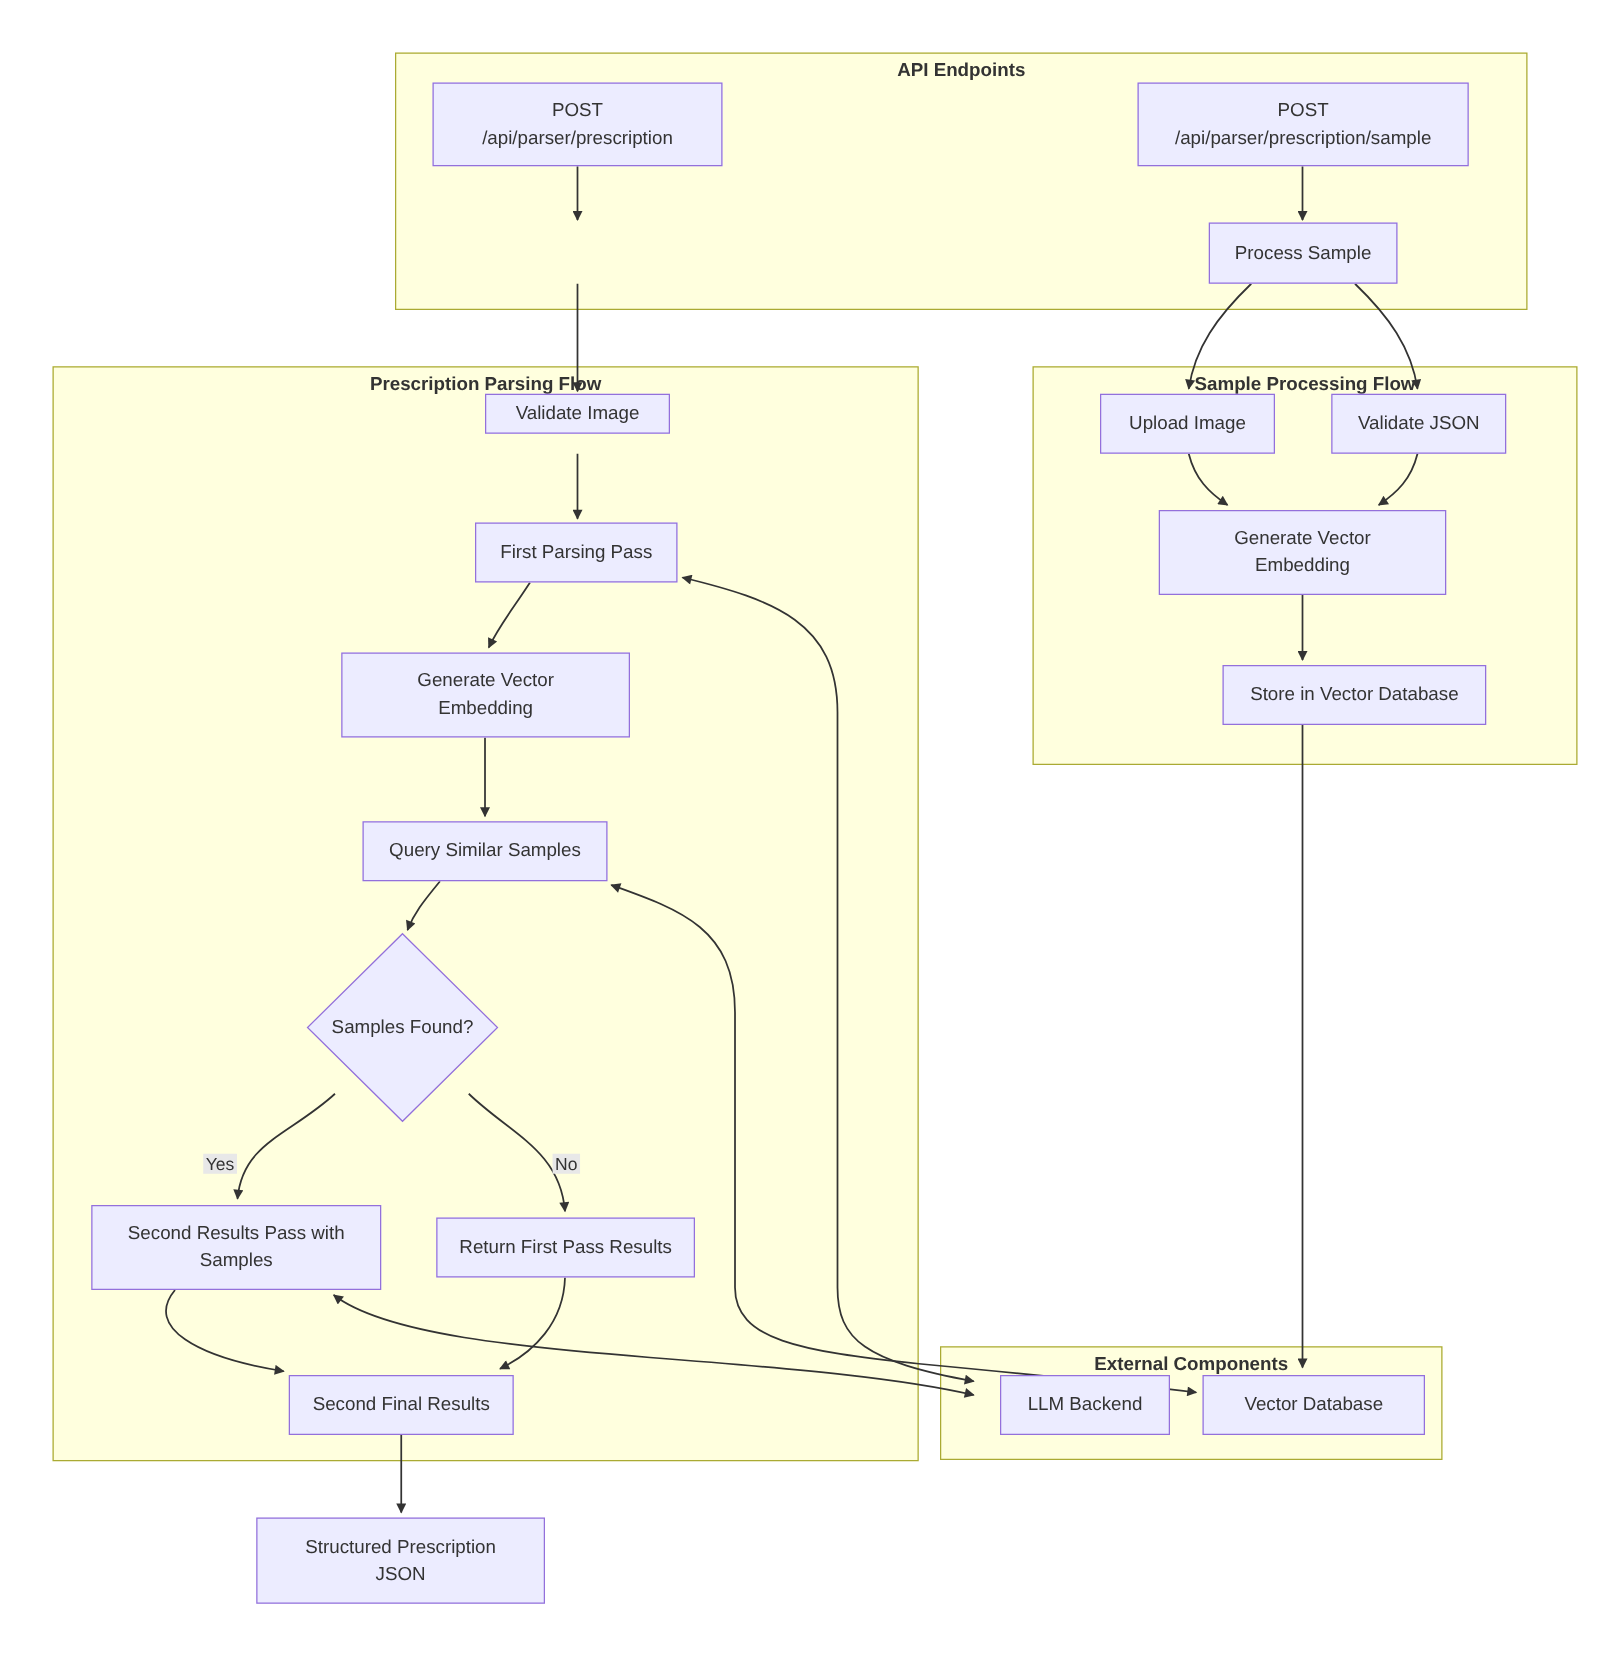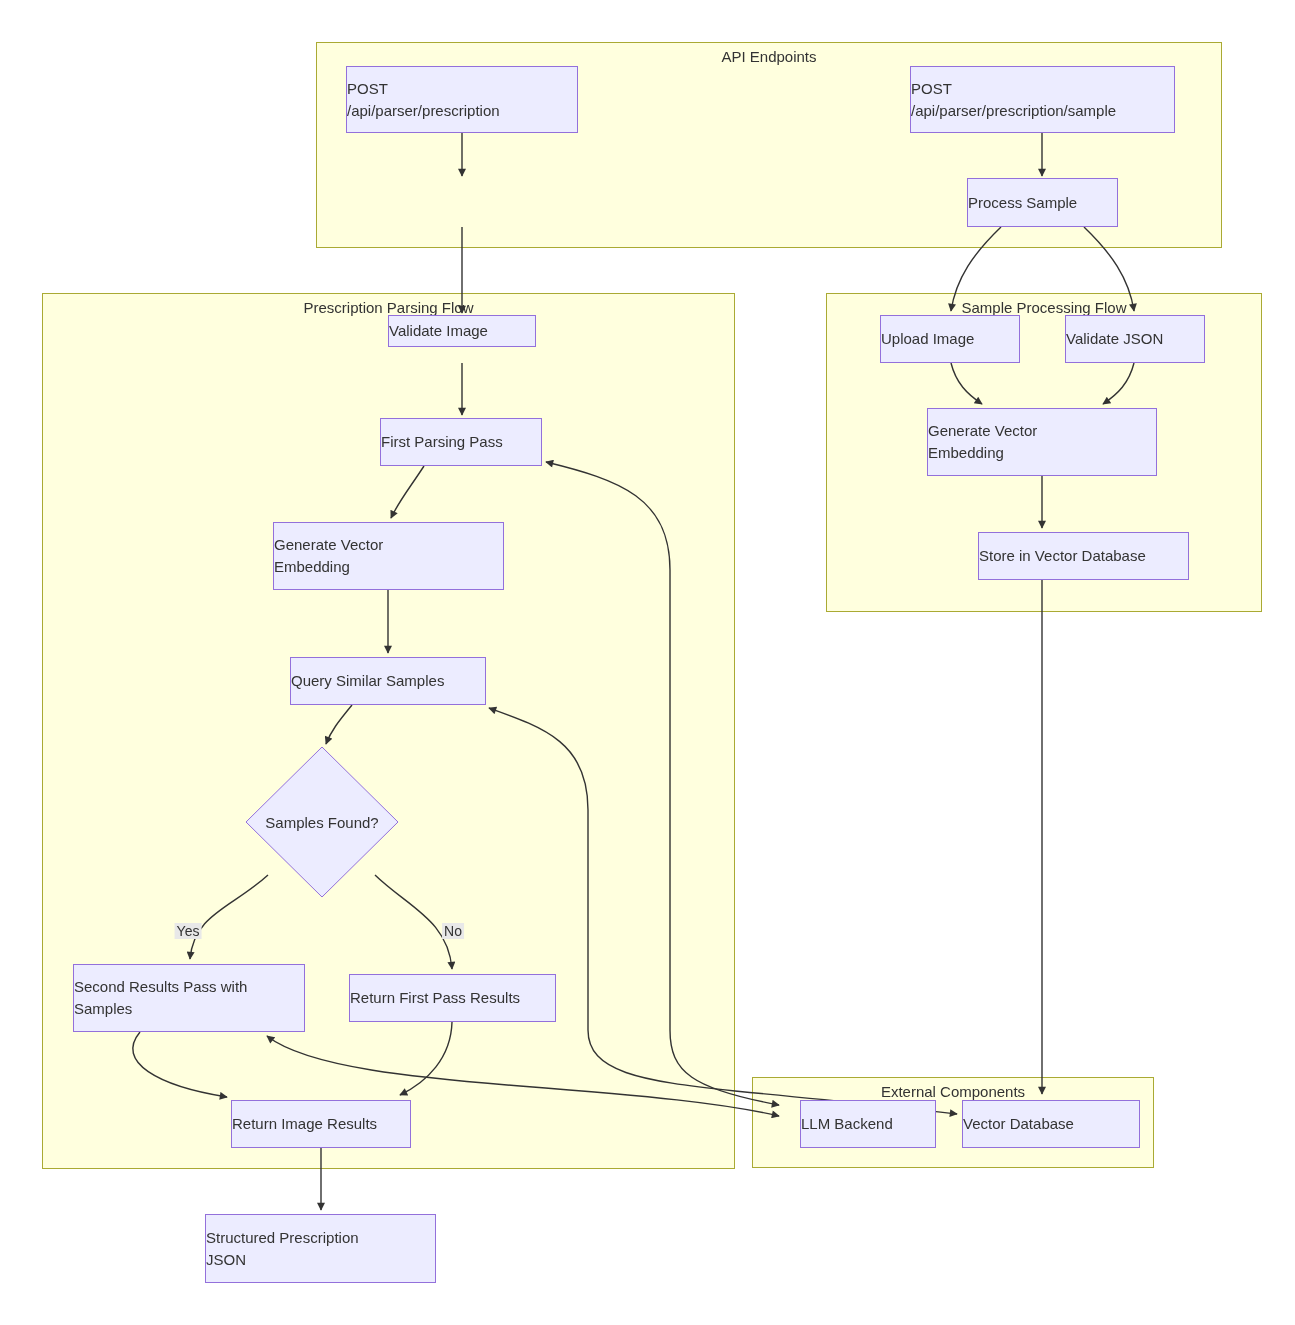--- a/index.html
+++ b/index.html
@@ -16,31 +16,31 @@
     position: absolute;
     background: var(--subgraph_fill, #FFFFDE);
     border: 1px solid var(--subgraph_border, #AAAA33);
     box-sizing: border-box;
   }
   .sg-title {
     position: absolute;
     top: 5px; left: 0; right: 0;
     text-align: center;
     font-size: 15px;
-    font-weight: 400;
+    font-weight: 700;
     color: var(--text, #333333);
   }
   .node {
     position: absolute;
     background: var(--node_fill, #ECECFF);
     border: 1px solid var(--node_border, #9370DB);
     box-sizing: border-box;
     display: flex;
     flex-direction: column;
-    align-items: flex-start;
+    align-items: center;
     justify-content: center;
     text-align: center;
     font-size: 15px;
     line-height: 22px;
     color: var(--text, #333333);
     z-index: 3;
   }
   .diamond-label {
     position: absolute;
     transform: translate(-50%, -50%);
@@ -170,21 +170,21 @@
   <div class="node" style="left:73px;top:964px;width:232px;height:68px">
     <span>Second Results Pass with</span>
     <span>Samples</span>
   </div>
 
   <div class="node" style="left:349px;top:974px;width:207px;height:48px">
     <span>Return First Pass Results</span>
   </div>
 
   <div class="node" style="left:231px;top:1100px;width:180px;height:48px">
-    <span>Return Image Results</span>
+    <span>Second Final Results</span>
   </div>
 
   <div class="node" style="left:205px;top:1214px;width:231px;height:69px">
     <span>Structured Prescription</span>
     <span>JSON</span>
   </div>
 
   <div class="node" style="left:880px;top:315px;width:140px;height:48px">
     <span>Upload Image</span>
   </div>
@@ -203,16 +203,16 @@
   </div>
 
   <div class="node" style="left:800px;top:1100px;width:136px;height:48px">
     <span>LLM Backend</span>
   </div>
 
   <div class="node" style="left:962px;top:1100px;width:178px;height:48px">
     <span>Vector Database</span>
   </div>
 
-  <div class="edge-label" style="left:188px;top:931px">Yes</div>
+  <div class="edge-label" style="left:176px;top:931px">Yes</div>
   <div class="edge-label" style="left:453px;top:931px">No</div>
 
 </div>
 
 </body></html>

